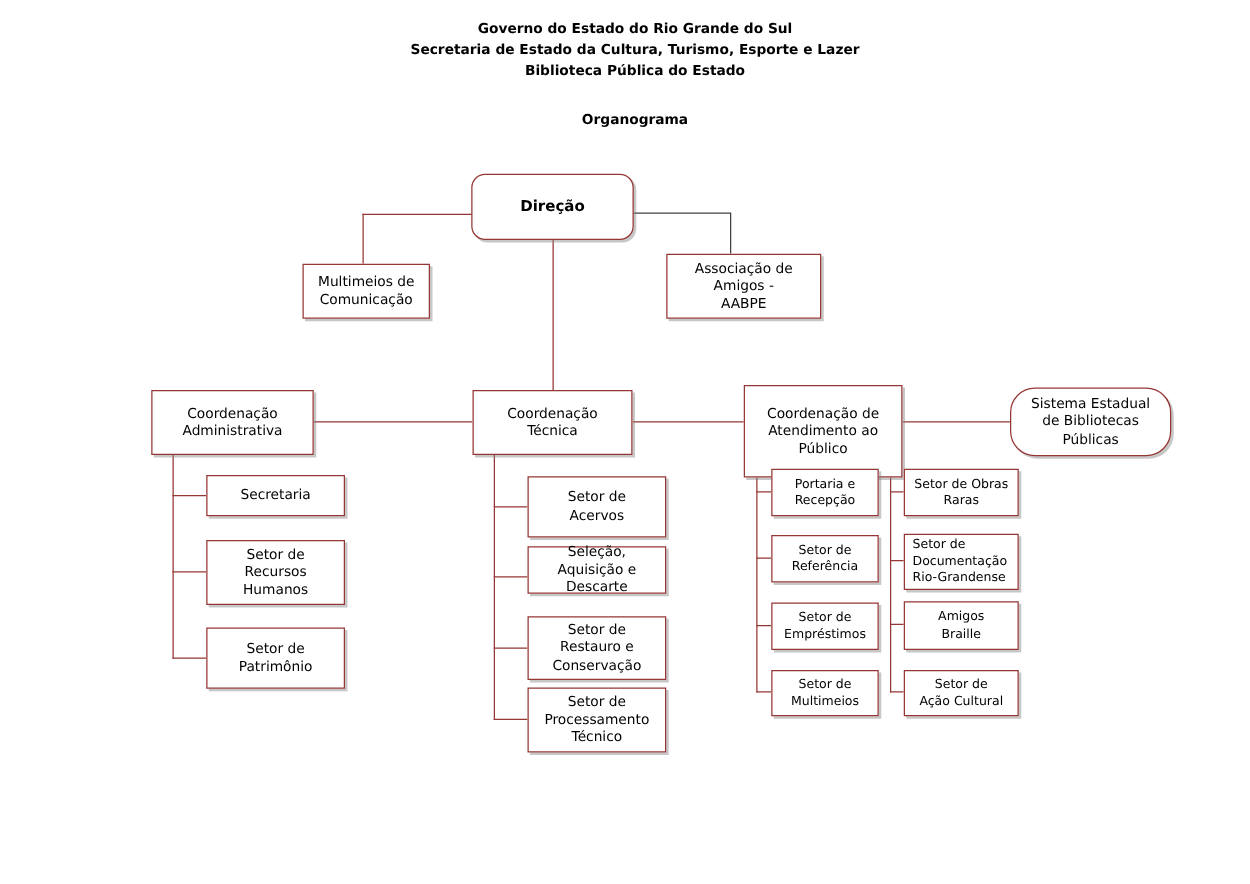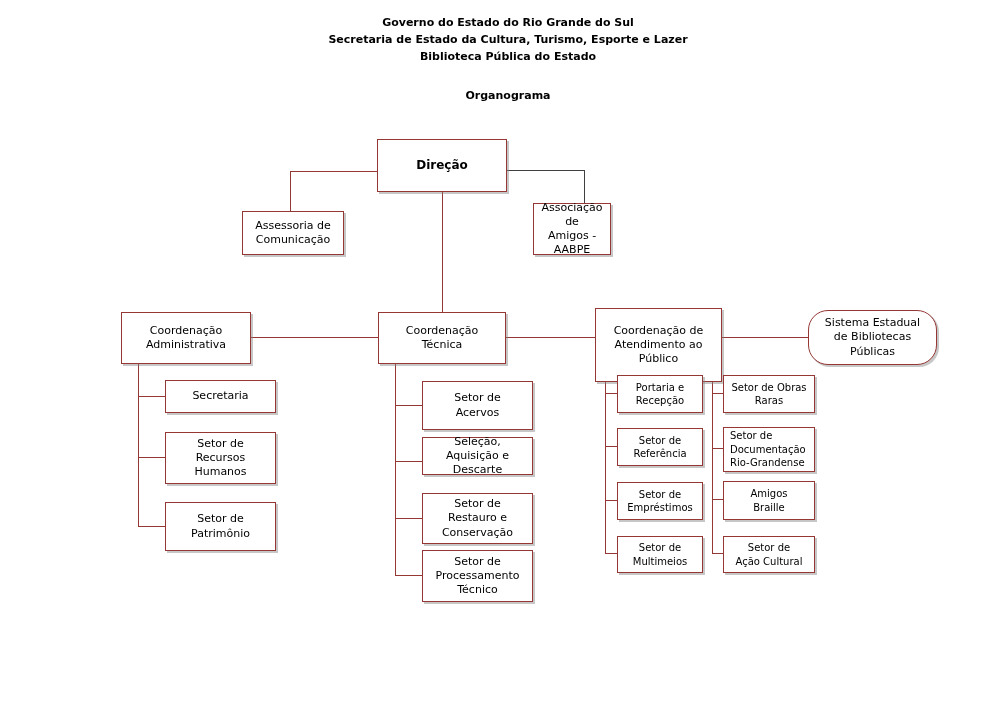--- a/index.html
+++ b/index.html
@@ -25,21 +25,21 @@
   .node{
     position:absolute;box-sizing:border-box;
     border:1px solid var(--red);
     background:var(--bg);
     box-shadow:2px 2px 0 0 rgba(130,130,130,0.45);
     display:flex;align-items:center;justify-content:center;
     text-align:center;white-space:pre-line;
     font-size:11px;line-height:1.28;
     padding:2px;
   }
-  .node.bold{font-weight:bold;font-size:12px;}
+  .node.bold{font-weight:bold;font-size:12px;border-radius:11px;}
   .node.small{font-size:10px;line-height:1.35;}
   .node.left-align{justify-content:flex-start;text-align:left;padding-left:6px;}
   .lh,.lv{position:absolute;background:var(--red);}
   .lh{height:1px;}
   .lv{width:1px;}
   .lh.gray,.lv.gray{background:var(--gray);}
 </style>
 </head>
 <body>
 
@@ -80,23 +80,23 @@
   <div class="lh" style="left:605px;top:500px;width:12px;"></div>
   <div class="lh" style="left:605px;top:553px;width:12px;"></div>
   <div class="lv" style="left:712px;top:365px;height:189px;"></div>
   <div class="lh" style="left:712px;top:393px;width:11px;"></div>
   <div class="lh" style="left:712px;top:448px;width:11px;"></div>
   <div class="lh" style="left:712px;top:499px;width:11px;"></div>
   <div class="lh" style="left:712px;top:553px;width:11px;"></div>
 
   <div class="node bold" style="left:377px;top:139px;width:130px;height:53px;">Direção</div>
 
-  <div class="node" style="left:242px;top:211px;width:102px;height:44px;">Assessoria de
+  <div class="node" style="left:242px;top:211px;width:102px;height:44px;">Multimeios de
 Comunicação</div>
-  <div class="node" style="left:533px;top:203px;width:78px;height:52px;">Associação de
+  <div class="node" style="left:533px;top:203px;width:124px;height:52px;">Associação de
 Amigos -
 AABPE</div>
 
   <div class="node" style="left:121px;top:312px;width:130px;height:52px;">Coordenação
 Administrativa</div>
   <div class="node" style="left:378px;top:312px;width:128px;height:52px;">Coordenação
 Técnica</div>
   <div class="node" style="left:595px;top:308px;width:127px;height:74px;">Coordenação de
 Atendimento ao
 Público</div>

